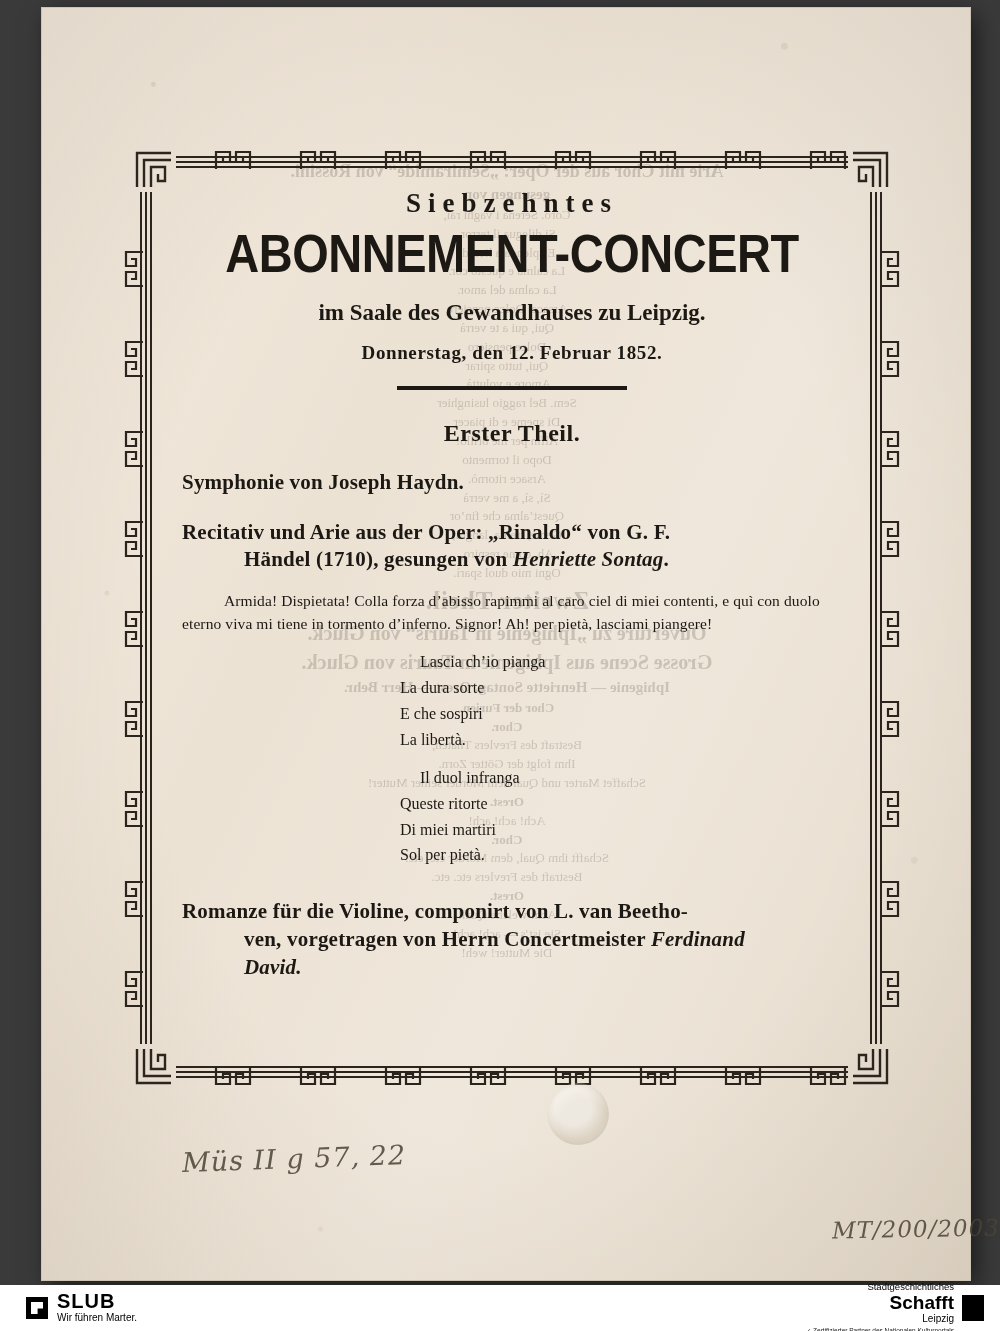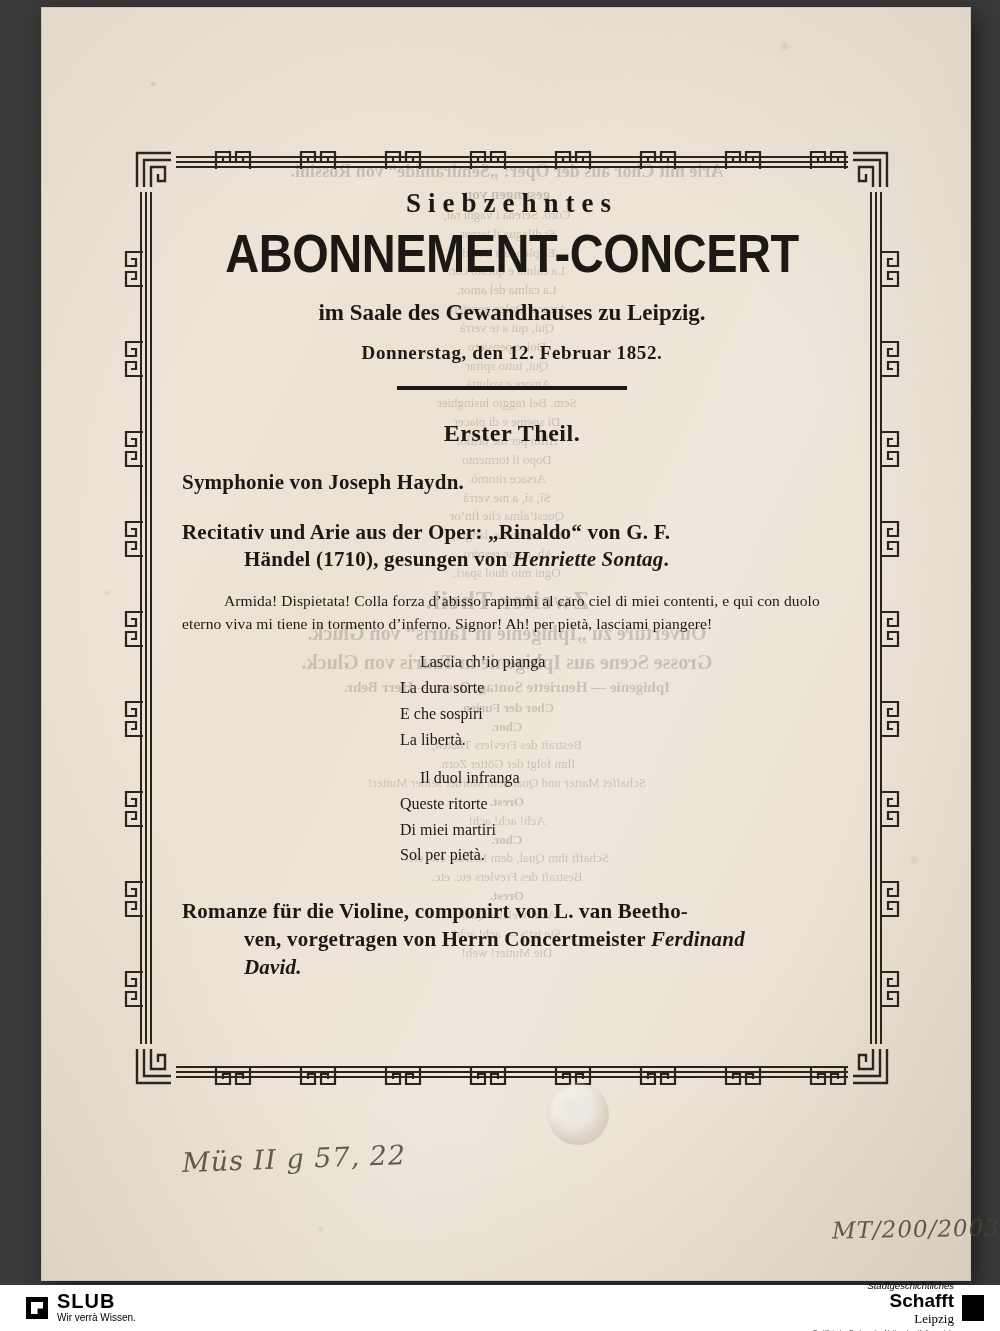--- a/index.html
+++ b/index.html
@@ -270,32 +270,31 @@
     align-items: center;
     padding-right: 16px;
     text-align: right;
   }
   #museum-text { text-align: right; margin-right: 8px; }
   #museum-text .m1 {
     font-family: "Liberation Sans", sans-serif;
     font-size: 9.5px;
     color: #000;
     line-height: 1.2;
-    font-style: italic;
   }
   #museum-text .m2 {
     font-family: "Liberation Sans", sans-serif;
     font-weight: bold;
     font-size: 19px;
     color: #000;
     line-height: 1.05;
   }
   #museum-text .m3 {
-    font-family: Liberation Serif, serif;
-    font-size: 13px;
+    font-family: Liberation Sans, sans-serif;
+    font-size: 10px;
     color: #000;
     line-height: 1.2;
   }
   #museum-text .m4 {
     font-family: "Liberation Sans", sans-serif;
     font-size: 6.5px;
     color: #222;
     line-height: 1.2;
     margin-top: 2px;
   }
@@ -745,21 +744,21 @@
 
   </div>
 </div>
 
 <div id="footer-bar">
 
   <div id="slub-logo">
     <div id="slub-mark"></div>
     <div id="slub-text">
       <div class="l1">SLUB</div>
-      <div class="l2">Wir verrà Wissen.</div>
+      <div class="l2">Wir führen Marter.</div>
     </div>
   </div>
 
   <div id="museum-logo">
     <div id="museum-text">
       <div class="m1">Stadtgeschichtliches</div>
       <div class="m2">Schafft</div>
       <div class="m3">Leipzig</div>
       <div class="m4">✓ Zertifizierter Partner des Nationalen Kulturportals</div>
     </div>

